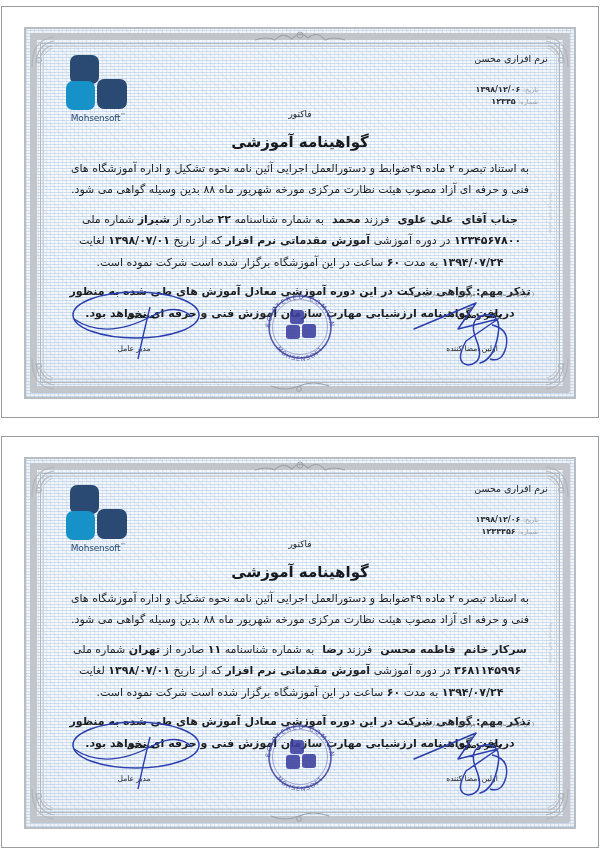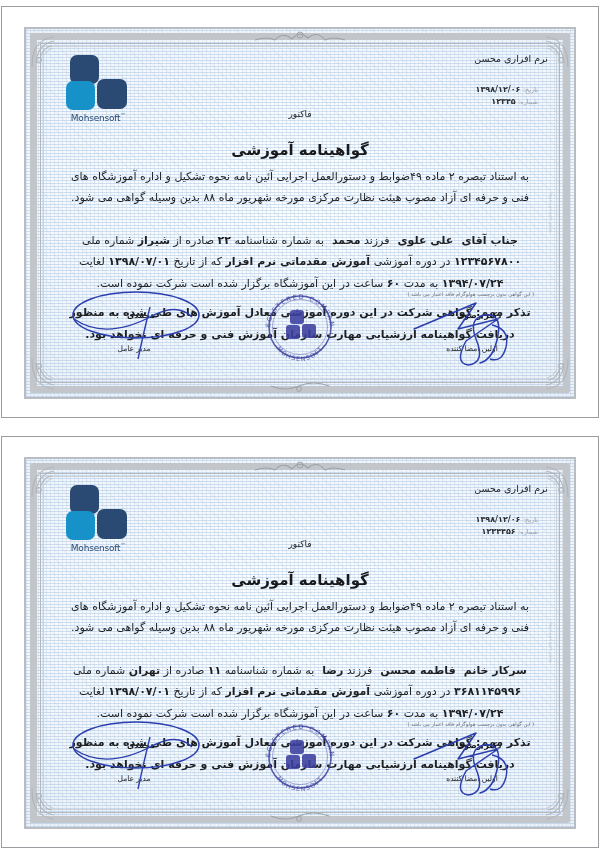--- a/index.html
+++ b/index.html
@@ -115,32 +115,32 @@
     font-family: "DejaVu Sans", sans-serif; letter-spacing: -.2px; margin-top: 1px;
     direction: ltr;
   }
   .logo-word sup { font-size: 5px; }
 
   .title {
     text-align: center;
     font-size: 15px;
     font-weight: bold;
     color: #17191c;
-    margin-top: 12px;
+    margin-top: 4px;
     letter-spacing: .2px;
   }
 
   .para {
     text-align: center;
     font-size: 11px;
     line-height: 1.95;
     color: #1d1f22;
     margin: 7px 14px 0 14px;
   }
-  .para.recipient { margin-top: 21px; letter-spacing: .1px; }
+  .para.recipient { margin-top: 8px; letter-spacing: .1px; }
   .para.notice { margin-top: 8px; font-weight: bold; }
   .bold { font-weight: bold; }
   .sp { display:inline-block; width:8px; }
 
   .fineprint {
     position: absolute;
     right: 14px;
     bottom: 78px;
     font-size: 5.2px;
     color: #4e535a;

